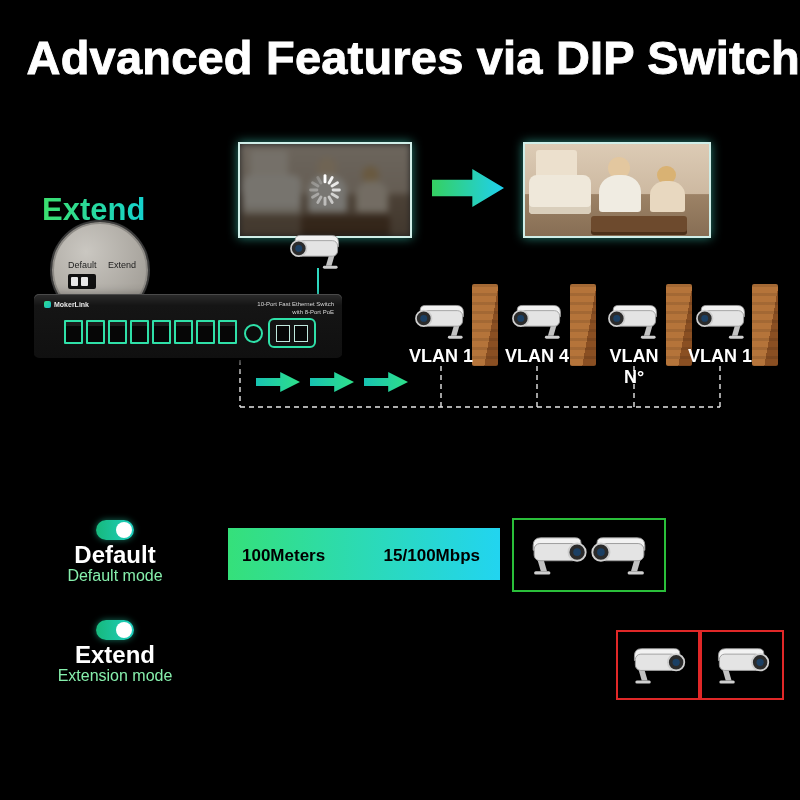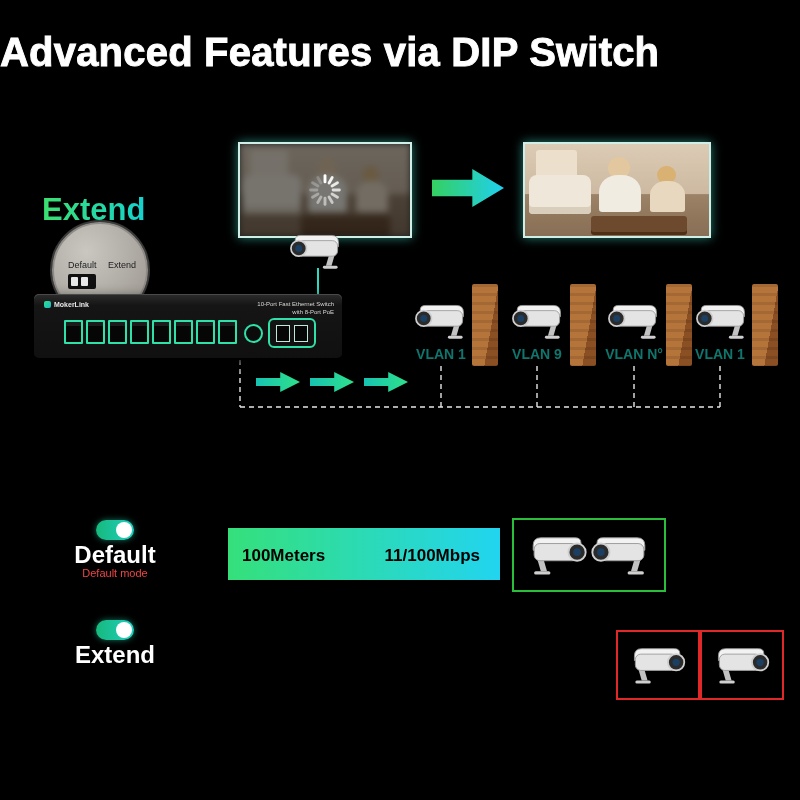--- a/index.html
+++ b/index.html
@@ -1,21 +1,21 @@
 <!DOCTYPE html>
 <html><head>
 <meta charset="utf-8">
 <style>
   html,body{margin:0;padding:0;background:#000;}
   body{width:800px;height:800px;overflow:hidden;font-family:"Liberation Sans",sans-serif;}
   .canvas{position:relative;width:800px;height:800px;background:#000;color:#fff;}
 
   
-  .title{position:absolute;top:30px;left:0;right:0;text-align:left;
-    font-size:40px;font-weight:700;letter-spacing:.2px;color:#fff;-webkit-text-stroke:.9px #fff;}
+  .title{position:absolute;top:30px;left:0;right:0;text-align:right;
+    font-size:47px;font-weight:700;letter-spacing:.2px;color:#fff;-webkit-text-stroke:.9px #fff;}
   .subtitle{position:absolute;top:84px;left:0;right:0;text-align:center;font-size:25px;font-weight:400;color:#fff;}
 
   
   .photo{position:absolute;border:2px solid #cfeee8;box-shadow:0 0 10px rgba(70,230,205,.55);overflow:hidden;background:#222;}
   .photo.left{left:238px;top:142px;width:170px;height:92px;}
   .photo.right{left:523px;top:142px;width:184px;height:92px;}
   .scene{position:absolute;inset:0;background:linear-gradient(180deg,#dccbb5 0%,#cdb9a1 54%,#9c8266 55%,#876e54 100%);}
   .scene .window{position:absolute;left:6%;top:6%;width:22%;height:38%;background:#ece0cd;border-radius:3px;}
   .scene .sofa{position:absolute;left:2%;bottom:24%;width:34%;height:42%;background:#efe8da;border-radius:8px 8px 4px 4px;box-shadow:inset 0 -7px 0 #d9cebb;}
   .scene .person-a .head{position:absolute;left:45%;top:14%;width:12%;height:24%;background:#e3c79f;border-radius:50%;}
@@ -67,27 +67,27 @@
   
   .mini-arrow{position:absolute;top:372px;width:44px;height:20px;
     background:linear-gradient(90deg,#17c3b2,#2fe08a);
     clip-path:polygon(0 30%,55% 30%,55% 0,100% 50%,55% 100%,55% 70%,0 70%);}
 
   
   .vlan-wall{position:absolute;top:284px;width:26px;height:82px;border-radius:2px;
     background:repeating-linear-gradient(180deg,rgba(0,0,0,.10) 0 3px,rgba(255,255,255,0) 3px 9px),
       linear-gradient(100deg,#b5743a 0 66%,#8a4f22 66% 100%);
     box-shadow:2px 2px 5px rgba(0,0,0,.65);}
-  .vlan-label{position:absolute;top:346px;width:64px;text-align:center;font-size:14px;font-weight:700;color:#0f766e;}
+  .vlan-label{position:absolute;top:346px;width:64px;text-align:center;font-size:18px;font-weight:700;color:#ffffff;}
 
   
   .toggle{position:absolute;width:38px;height:20px;border-radius:10px;background:linear-gradient(90deg,#17b97c,#1ecfc0);box-shadow:0 0 6px rgba(40,220,180,.5);}
   .toggle .knob{position:absolute;right:2px;top:2px;width:16px;height:16px;border-radius:50%;background:#fff;}
   .mode-name{position:absolute;width:140px;text-align:center;font-size:24px;font-weight:700;color:#fff;}
-  .mode-desc{position:absolute;width:160px;text-align:center;font-size:11px;font-weight:400;color:#ef4444;}
+  .mode-desc{position:absolute;width:160px;text-align:center;font-size:16px;font-weight:400;color:#86efac;}
 
   .bar{position:absolute;display:flex;align-items:center;color:#000;font-size:17px;font-weight:700;}
   .bar-default{left:228px;top:528px;width:272px;height:52px;background:linear-gradient(90deg,#35e07a,#22d4f0);justify-content:space-between;padding:4px 20px 0 14px;box-sizing:border-box;}
   .bar-extend{left:228px;top:636px;width:380px;height:50px;background:linear-gradient(90deg,#ffe11a,#ff9800);justify-content:center;gap:64px;}
 
   .cam-box{position:absolute;display:flex;align-items:center;justify-content:center;}
   .box-green{left:512px;top:518px;width:150px;height:70px;border:2px solid #2abf3a;}
   .box-red{width:80px;height:66px;border:2px solid #e02828;top:630px;}
   .flip{transform:scaleX(-1);}
 </style>
@@ -236,48 +236,49 @@
       <use href="#cam"></use>
     </svg>
   <svg class="cam" style="left:606px;top:302px;width:56px;height:38px">
       <use href="#cam"></use>
     </svg>
   <svg class="cam" style="left:694px;top:302px;width:56px;height:38px">
       <use href="#cam"></use>
     </svg>
 
   <div class="vlan-label" style="left:409px">VLAN 1</div>
-  <div class="vlan-label" style="left:505px">VLAN 9</div>
+  <div class="vlan-label" style="left:505px">VLAN 4</div>
   <div class="vlan-label" style="left:602px">VLAN N°</div>
   <div class="vlan-label" style="left:688px">VLAN 1</div>
 
   <div class="toggle" style="left:96px;top:520px">
       <span class="knob"></span>
     </div>
   <div class="mode-name" style="left:45px;top:541px">Default</div>
   <div class="mode-desc" style="left:35px;top:567px">Default mode</div>
 
   <div class="bar bar-default">
     <span>100Meters</span>
-    <span>11/100Mbps</span>
+    <span>15/100Mbps</span>
   </div>
 
   <div class="cam-box box-green">
     <svg class="flip" style="width:62px;height:42px">
         <use href="#cam"></use>
       </svg>
     <svg style="width:62px;height:42px">
         <use href="#cam"></use>
       </svg>
   </div>
 
   <div class="toggle" style="left:96px;top:620px">
       <span class="knob"></span>
     </div>
   <div class="mode-name" style="left:45px;top:641px">Extend</div>
+  <div class="mode-desc" style="left:35px;top:667px">Extension mode</div>
 
 
   <div class="cam-box box-red" style="left:616px">
     <svg class="flip" style="width:58px;height:40px">
         <use href="#cam"></use>
       </svg>
   </div>
   <div class="cam-box box-red" style="left:700px">
     <svg class="flip" style="width:58px;height:40px">
         <use href="#cam"></use>

